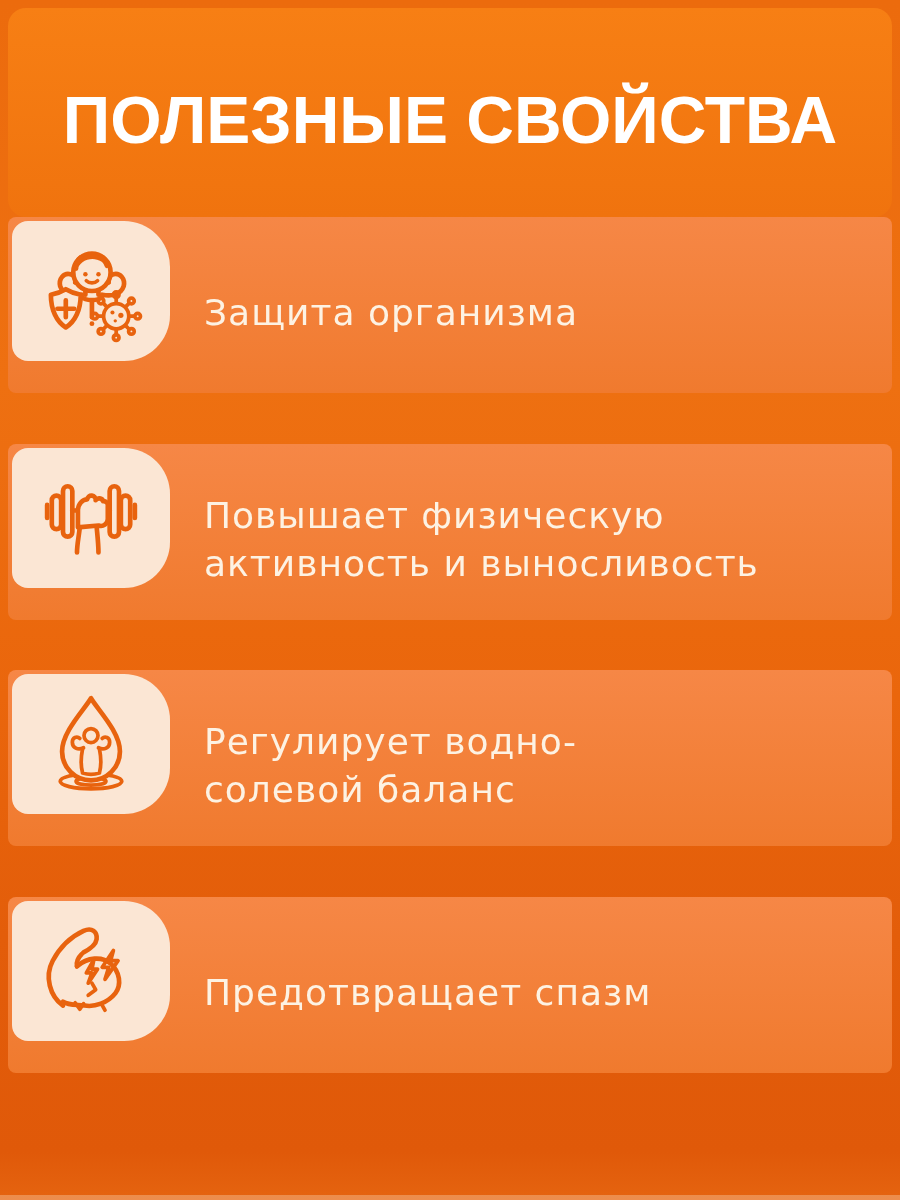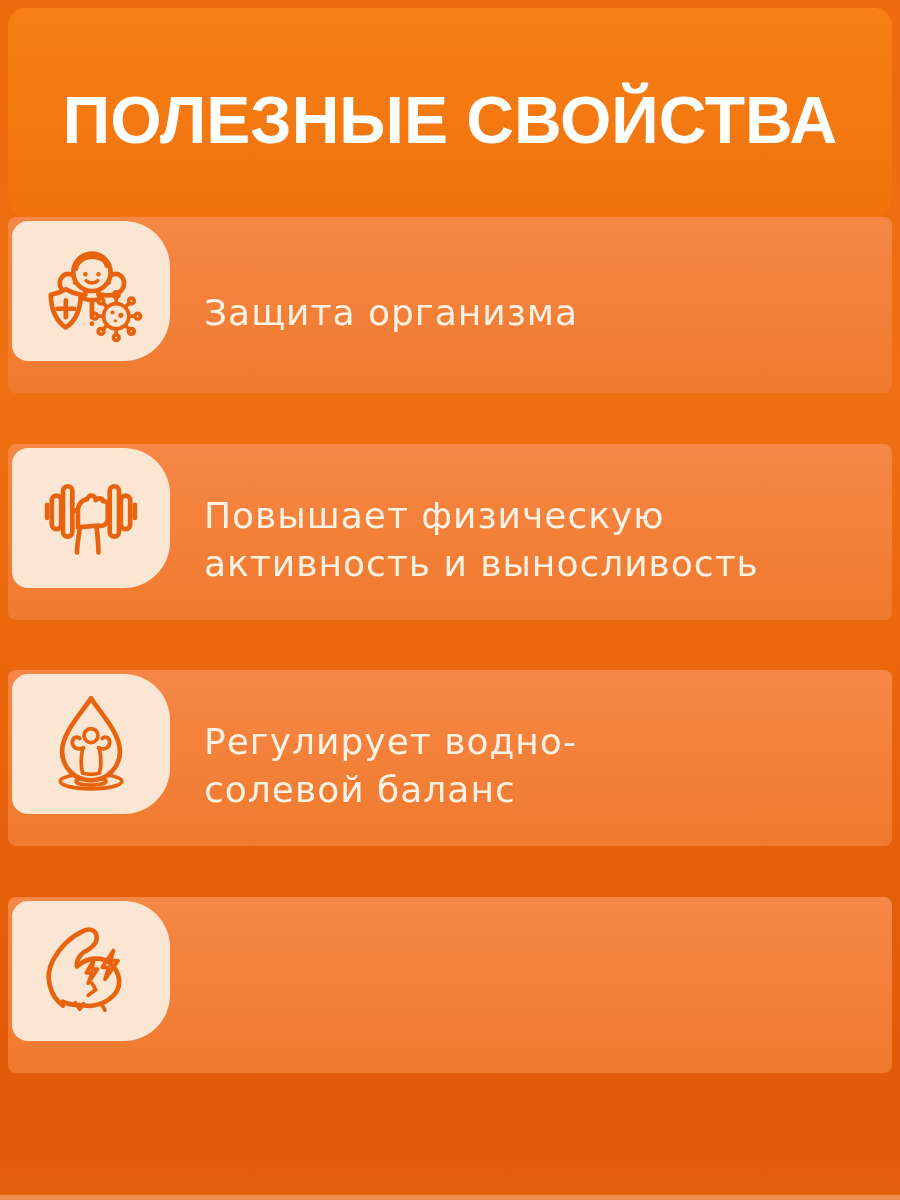--- a/index.html
+++ b/index.html
@@ -152,17 +152,18 @@
 
         <path class="stroke-thin" d="M57,86 L65,80 L61,73"></path>
         <path class="stroke-thin" d="M43,94 L48,101 L52,95"></path>
         <path class="stroke-thin" d="M71,95 L75,102"></path>
 
         <path class="stroke-thin" d="M63,48 L55,62 L61,62 L57,73 L67,58 L61,58 Z"></path>
         <path class="stroke-thin" d="M84,38 L72,56 L79,56 L75,69 L89,49 L81,49 Z"></path>
       </svg>
     </div>
     <div class="row-text">
+      <div>Предотвращает спазм</div>
     </div>
   </section>
 
   <div class="bottom-edge"></div>
 </div>
 
 </body></html>

